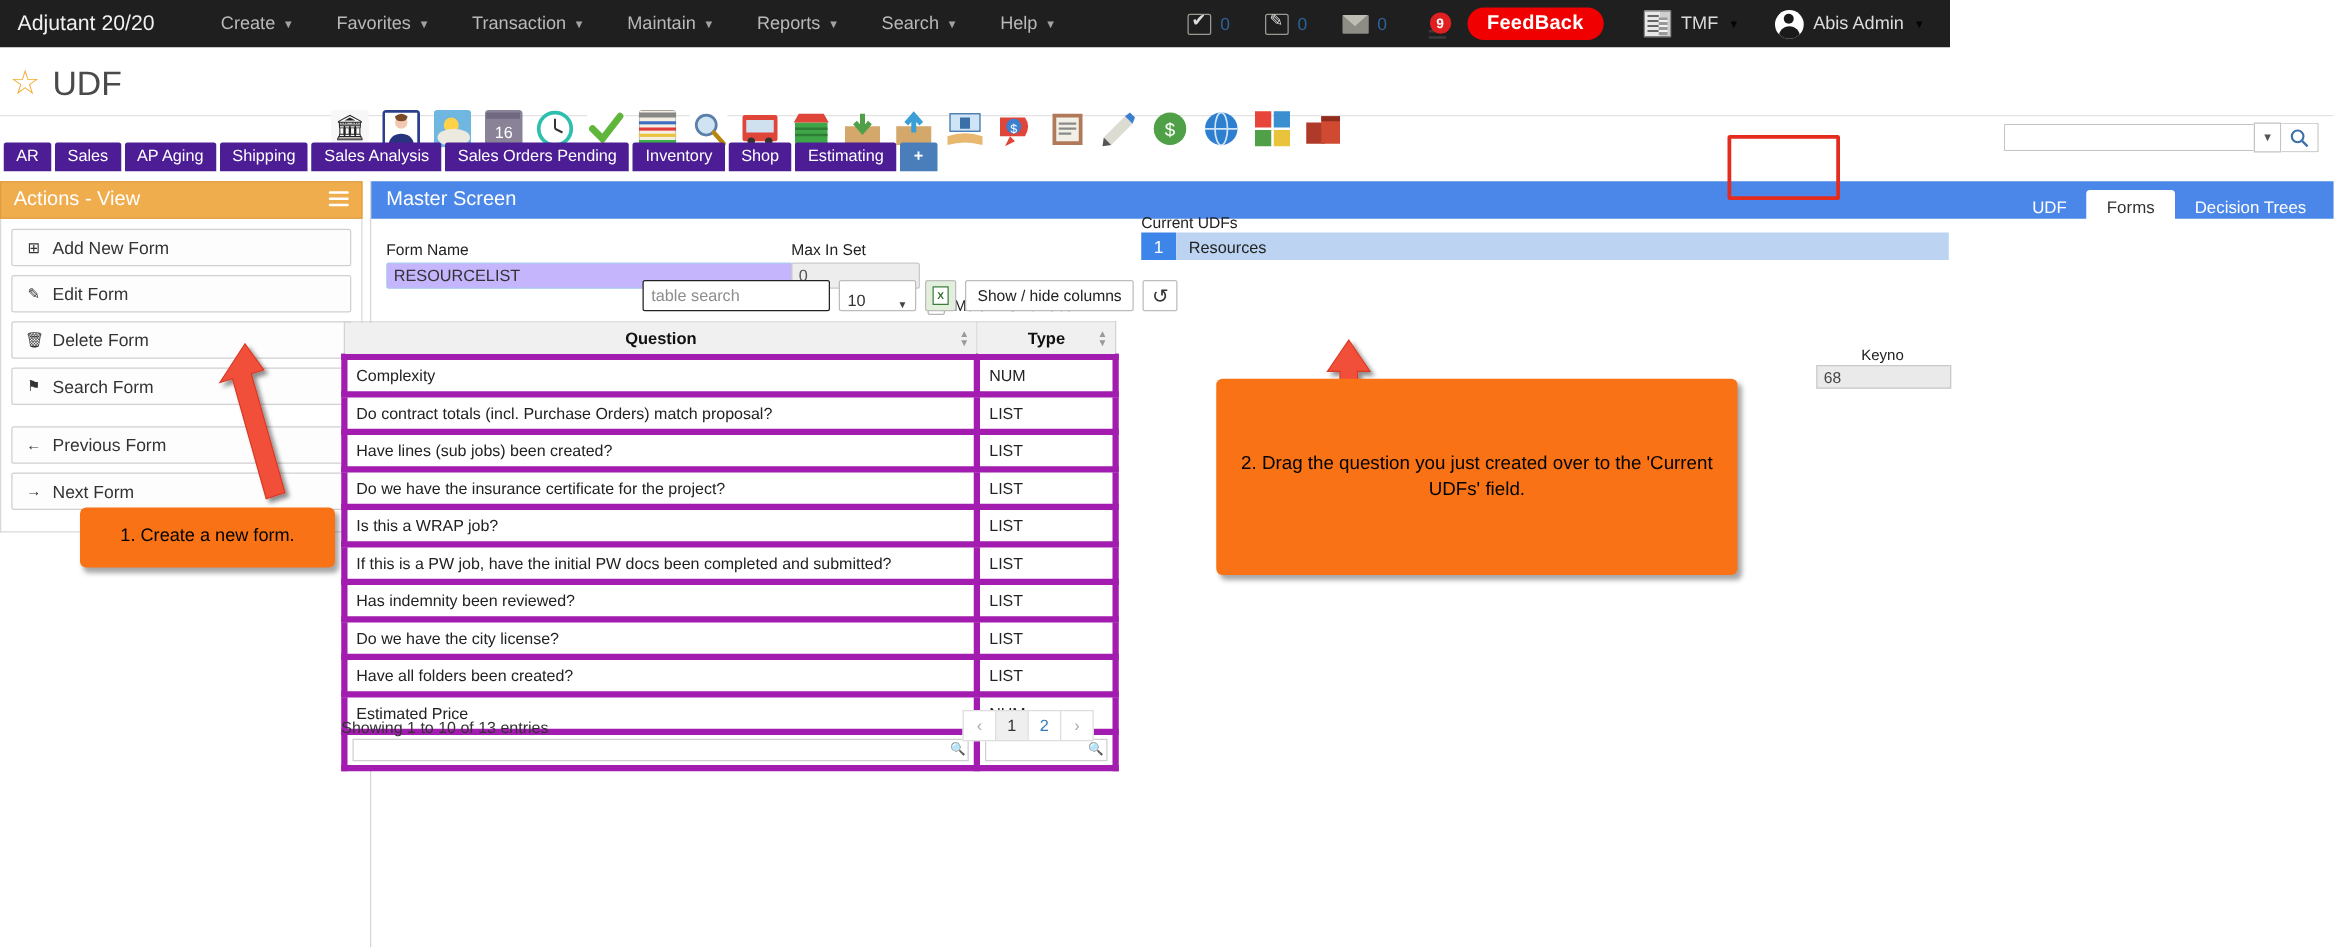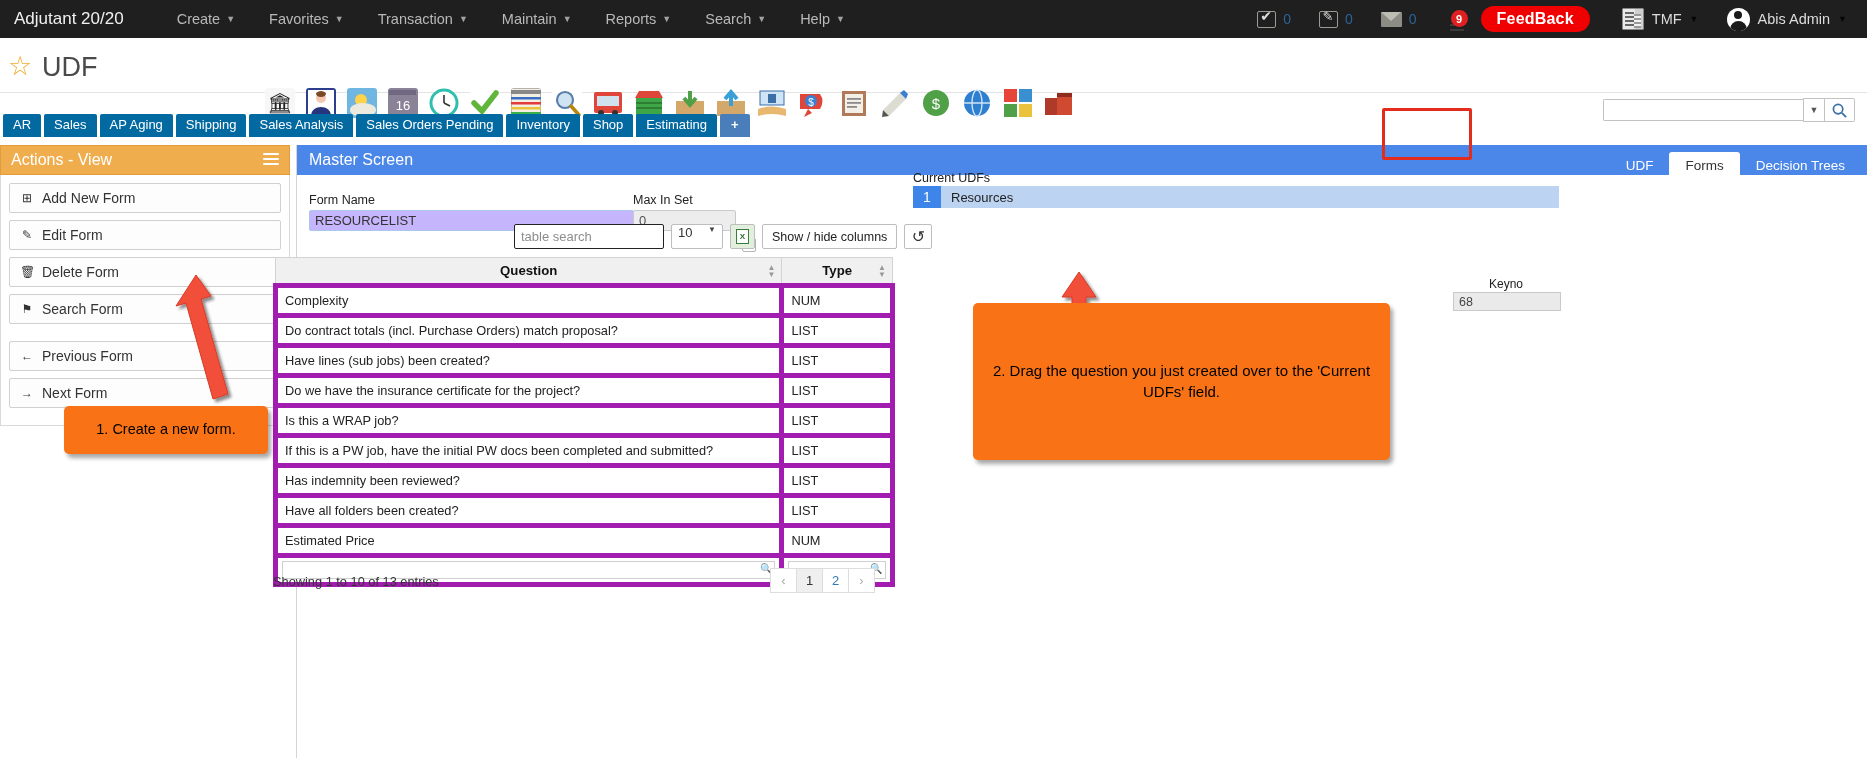--- a/index.html
+++ b/index.html
@@ -7,21 +7,21 @@
     margin: 0; padding: 0;
     width: 1867px; height: 758px;
     background: #ffffff;
     font-family: "Liberation Sans", sans-serif;
     overflow: hidden;
   }
   .app { position: relative; width: 1867px; height: 758px; }
 
   
   .topnav {
-    position: absolute; top: 0; left: 0; width: 1867px; height: 38px;
+    position: absolute; top: 0; left: 0; width: 1560px; height: 38px;
     background: #1f1f1f; display: flex; align-items: center;
   }
   .brand {
     color: #f0f0f0; font-size: 17px; padding: 0 16px 0 14px; white-space: nowrap;
   }
   .navmenu { display: flex; align-items: center; margin-left: 20px; }
   .navitem {
     color: #b9b9b9; font-size: 14.5px; padding: 0 17px; white-space: nowrap;
     display: flex; align-items: center; gap: 6px; cursor: pointer;
   }
@@ -140,21 +140,21 @@
     display: flex; align-items: center; justify-content: center; cursor: pointer;
     border-radius: 0 2px 2px 0;
   }
 
   
   .tabrow {
     position: absolute; top: 114px; left: 0; width: 1867px; height: 24px;
     display: flex; gap: 3px; padding-left: 3px; align-items: flex-start;
   }
   .tab {
-    background: #0369a1; color: #fff; font-size: 13px; padding: 4px 10px 5px;
+    background: #4c1d95; color: #fff; font-size: 13px; padding: 4px 10px 5px;
     cursor: pointer; white-space: nowrap; border-radius: 2px 2px 0 0; line-height: 1.1;
   }
   .tab.plus { background: #4a7ebb; padding: 4px 11px 5px; font-weight: bold; }
 
   
   .actions {
     position: absolute; left: 0; top: 145px; width: 290px;
   }
   .actions-hdr {
     height: 30px; background: #f0ad4e; color: #fff; display: flex; align-items: center;
@@ -210,22 +210,22 @@
     width: 14px; height: 14px; border: 1px solid #b5b5b5; background: #fff; border-radius: 2px;
     cursor: pointer;
   }
   .tsearch {
     width: 150px; height: 25px; border: 1.5px solid #222; background: #fff;
     font-size: 13px; padding: 0 6px; outline: none; color: #333;
     font-family: "Liberation Sans", sans-serif; border-radius: 2px;
   }
   .tsearch::placeholder { color: #8d8d8d; }
   .lenbox {
-    width: 52px; height: 25px; border: 1px solid #bdbdbd; background: #fff;
-    display: flex; align-items: flex-start; justify-content: space-between;
+    width: 62px; height: 25px; border: 1px solid #bdbdbd; background: #fff;
+    display: flex; align-items: flex-end; justify-content: space-between;
     padding: 0 6px; font-size: 13px; color: #333; cursor: pointer; border-radius: 2px;
   }
   .lenbox .cv { font-size: 8px; color: #444; }
   .xlsbtn {
     width: 25px; height: 25px; border: 1px solid #bdbdbd; background: #e3efdd;
     display: flex; align-items: center; justify-content: center; cursor: pointer;
     border-radius: 2px;
   }
   .xlsico {
     width: 13px; height: 15px; background: #fff; border: 1px solid #3a7d3a; position: relative;
@@ -656,20 +656,24 @@
         <tr>
           <td>Is this a WRAP job?</td>
           <td>LIST</td>
         </tr>
         <tr>
           <td>If this is a PW job, have the initial PW docs been completed and submitted?</td>
           <td>LIST</td>
         </tr>
         <tr>
           <td>Has indemnity been reviewed?</td>
+          <td>LIST</td>
+        </tr>
+        <tr>
+          <td>Do we have the city license?</td>
           <td>LIST</td>
         </tr>
         <tr>
           <td>Have all folders been created?</td>
           <td>LIST</td>
         </tr>
         <tr>
           <td>Estimated Price</td>
           <td>NUM</td>
         </tr>

